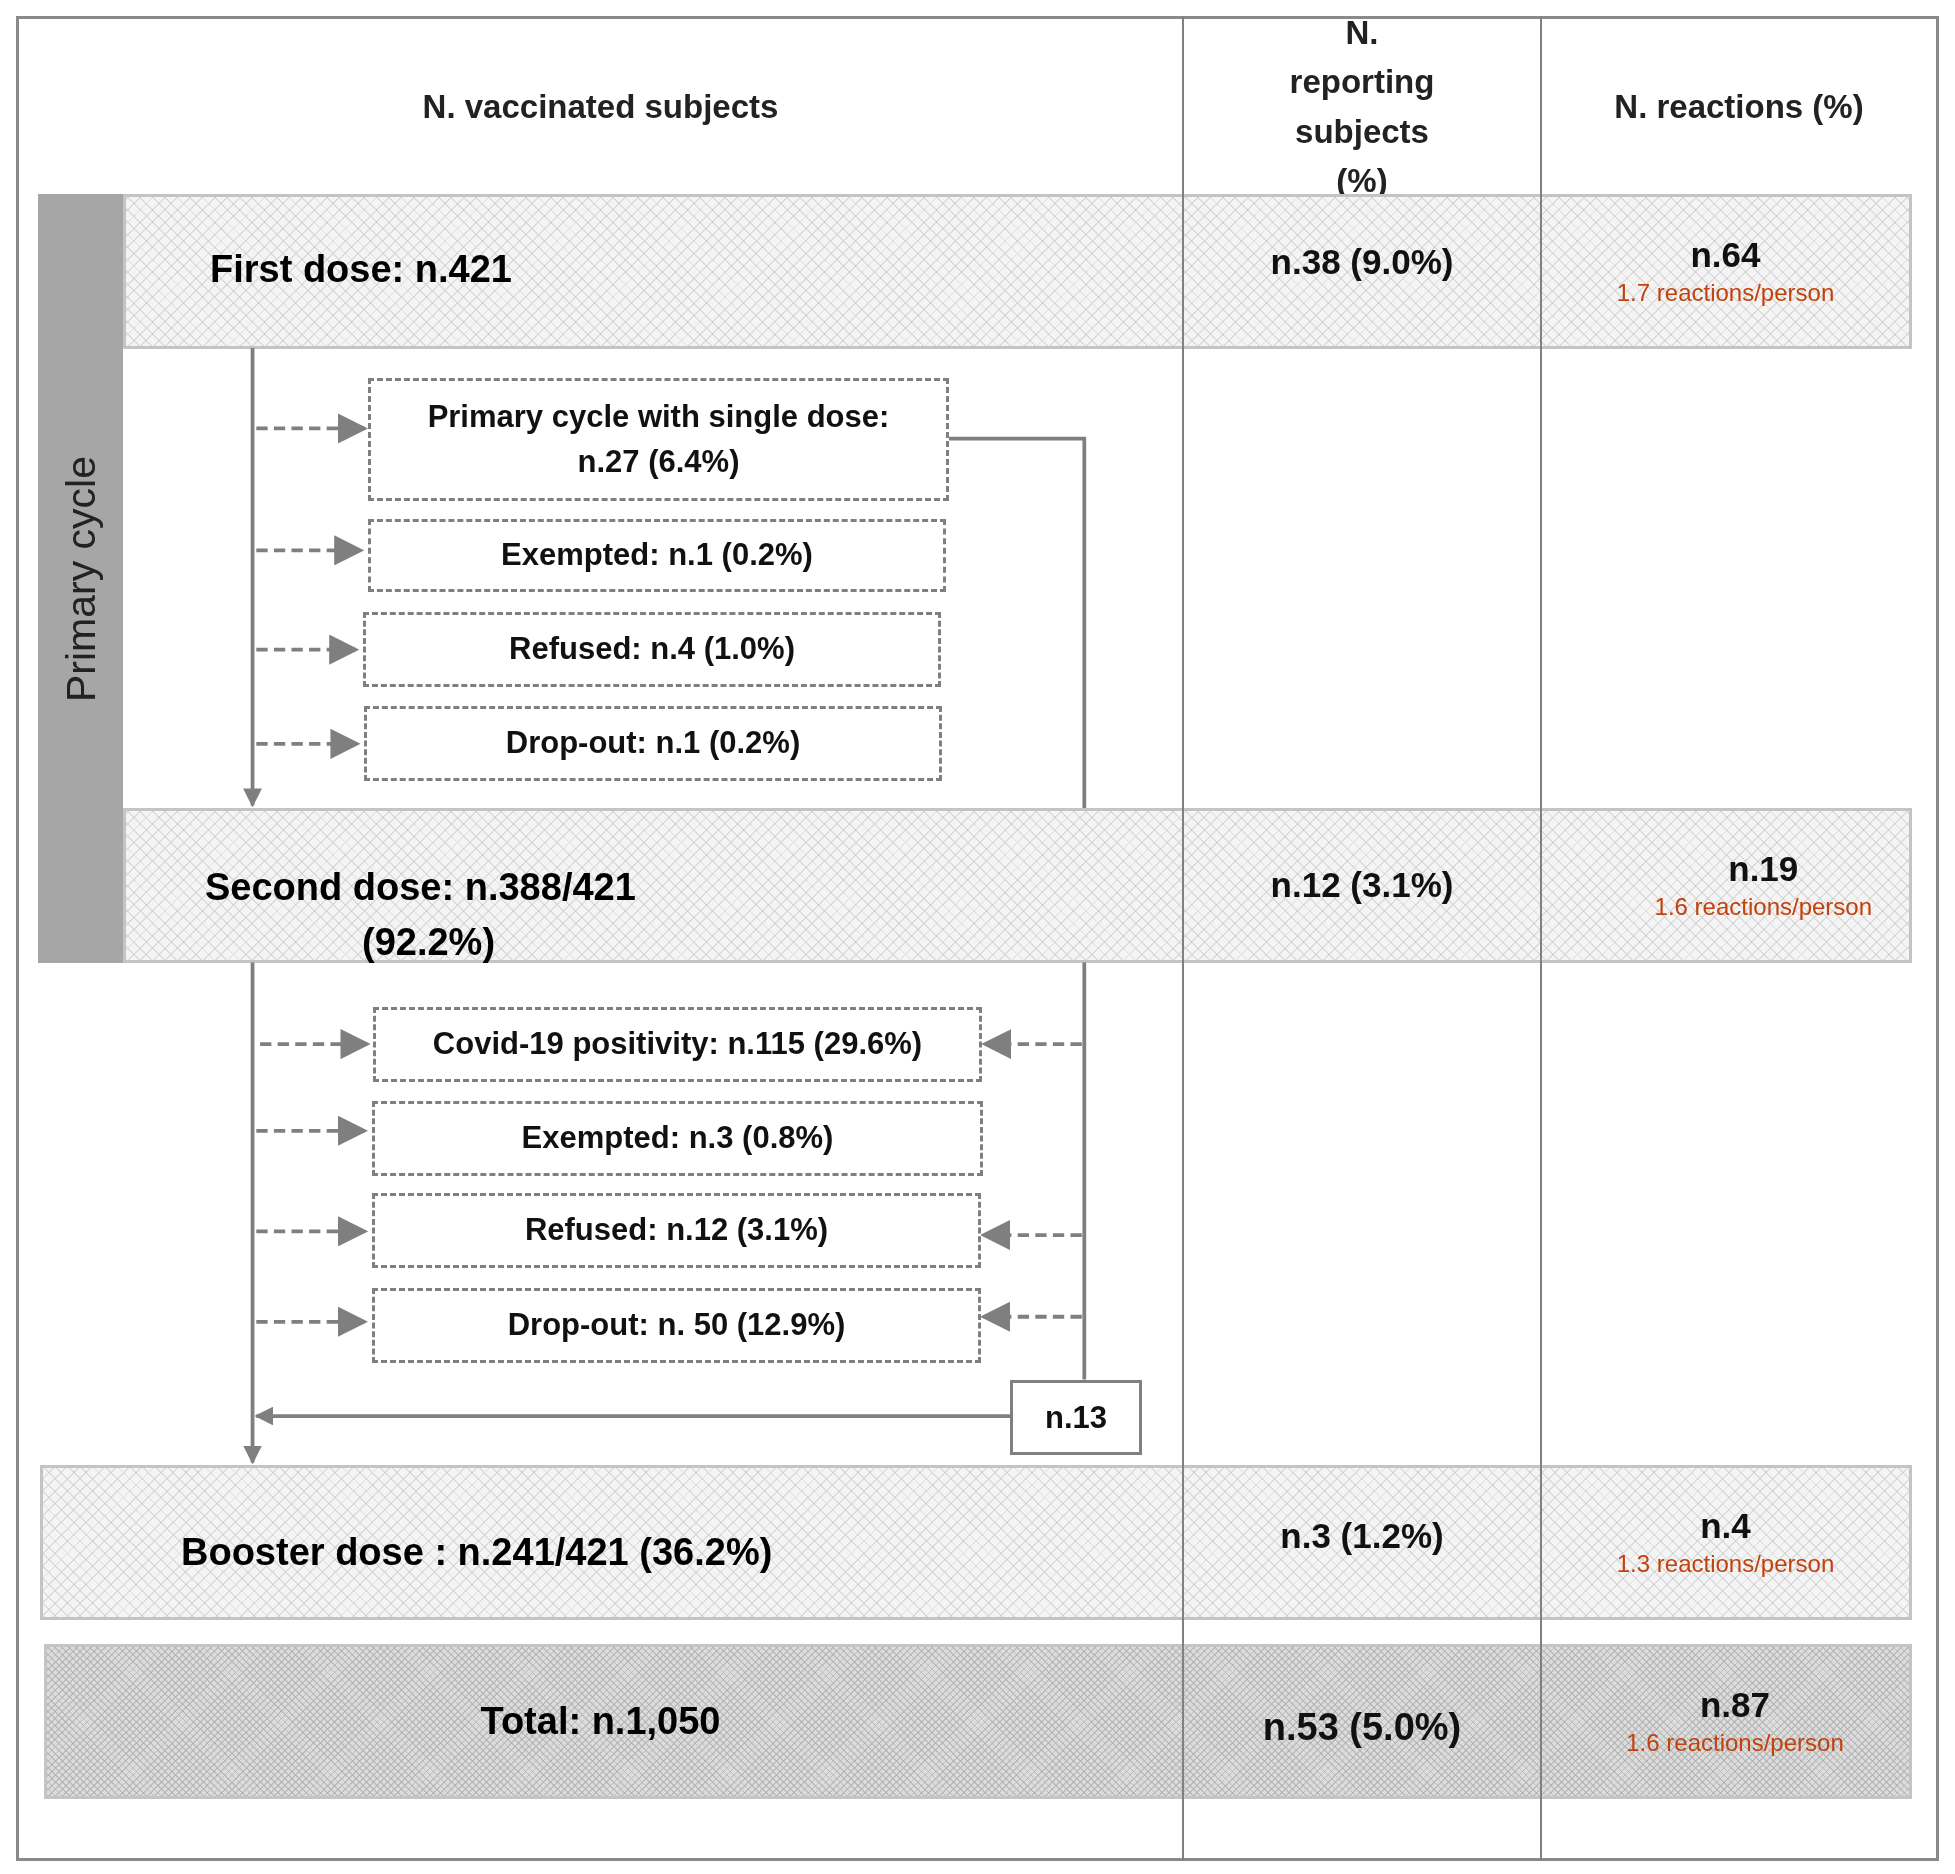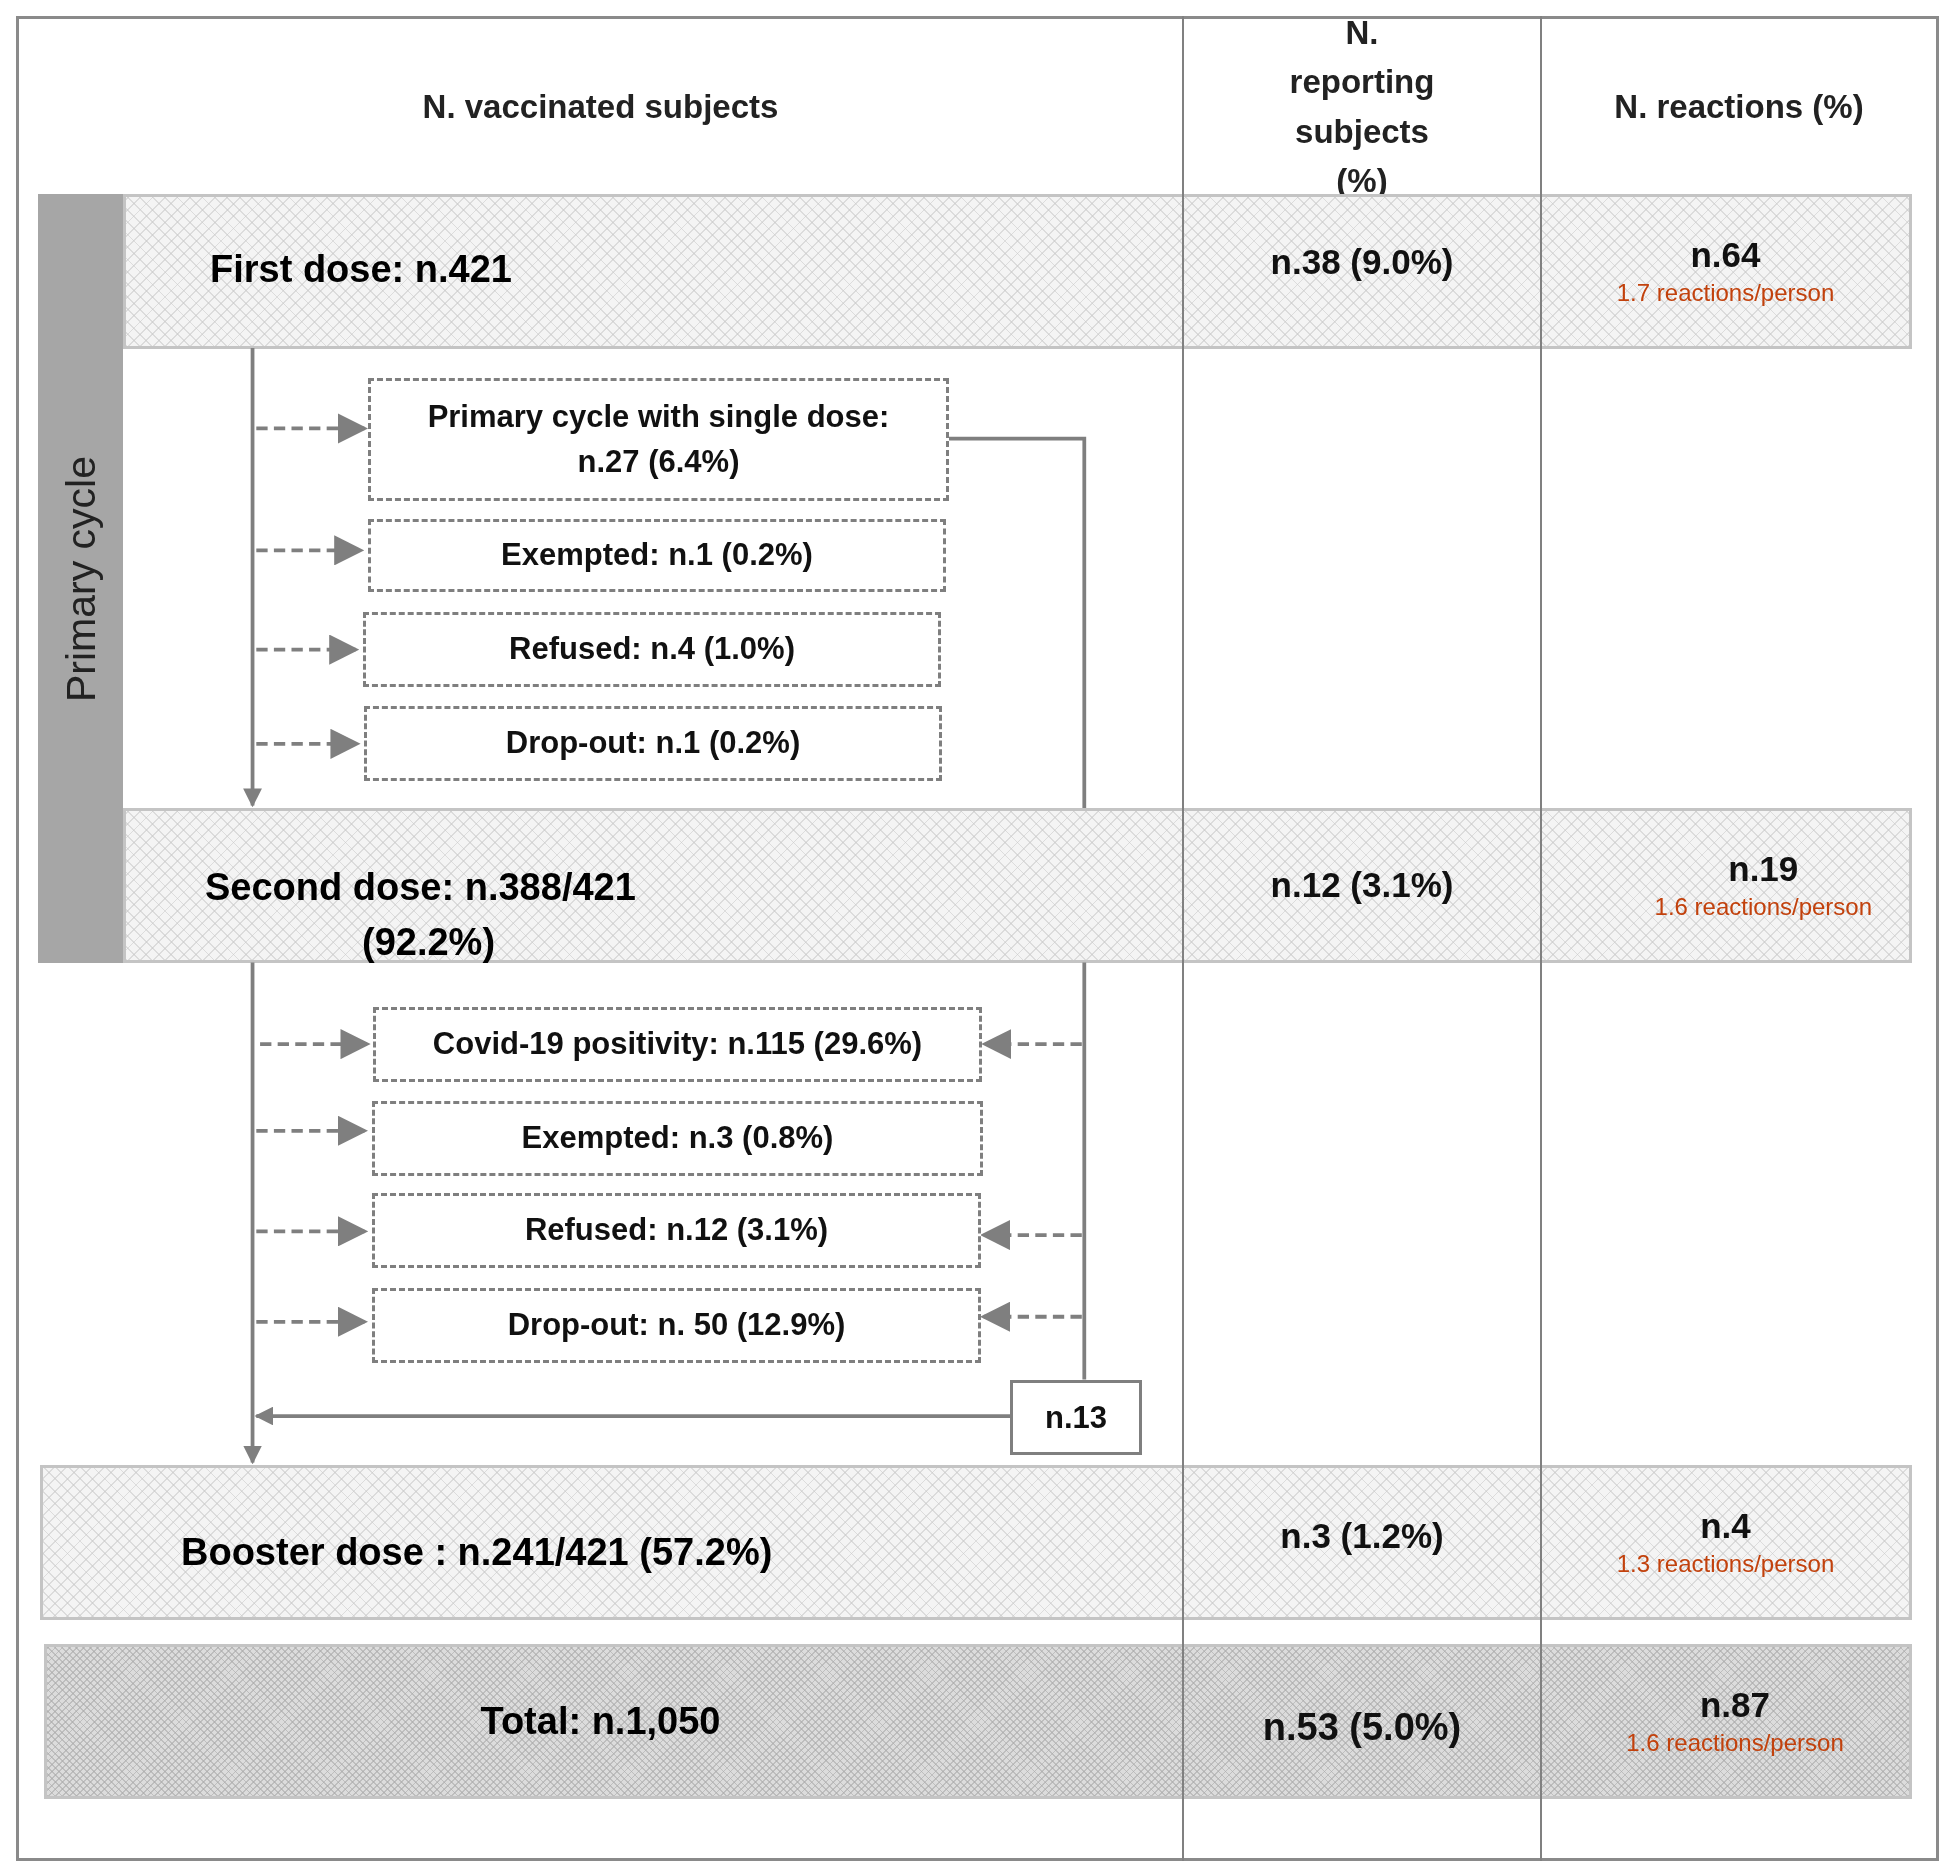--- a/index.html
+++ b/index.html
@@ -74,21 +74,21 @@
   <div style="padding-left:157px;">(92.2%)</div>
 </div>
 <div class="abs cell" style="left:1184px;top:811px;width:356px;height:148px;">
   <span class="val">n.12 (3.1%)</span>
 </div>
 <div class="abs cell" style="left:1542px;top:811px;width:430px;height:148px;padding-left:12.6px;">
   <span class="val">n.19</span>
   <span class="sub">1.6 reactions/person</span>
 </div>
 
-<div class="abs big" style="left:181px;top:1531px;">Booster dose : n.241/421 (57.2%)</div>
+<div class="abs big" style="left:181px;top:1531px;">Booster dose : n.241/421 (36.2%)</div>
 <div class="abs cell" style="left:1184px;top:1468px;width:356px;height:148px;">
   <span class="val">n.3 (1.2%)</span>
   <span style="height:12.6px"></span>
 </div>
 <div class="abs cell" style="left:1542px;top:1468px;width:367px;height:148px;">
   <span class="val">n.4</span>
   <span class="sub">1.3 reactions/person</span>
 </div>
 
 <div class="abs cell" style="left:44px;top:1647px;width:1138px;height:148px;">

